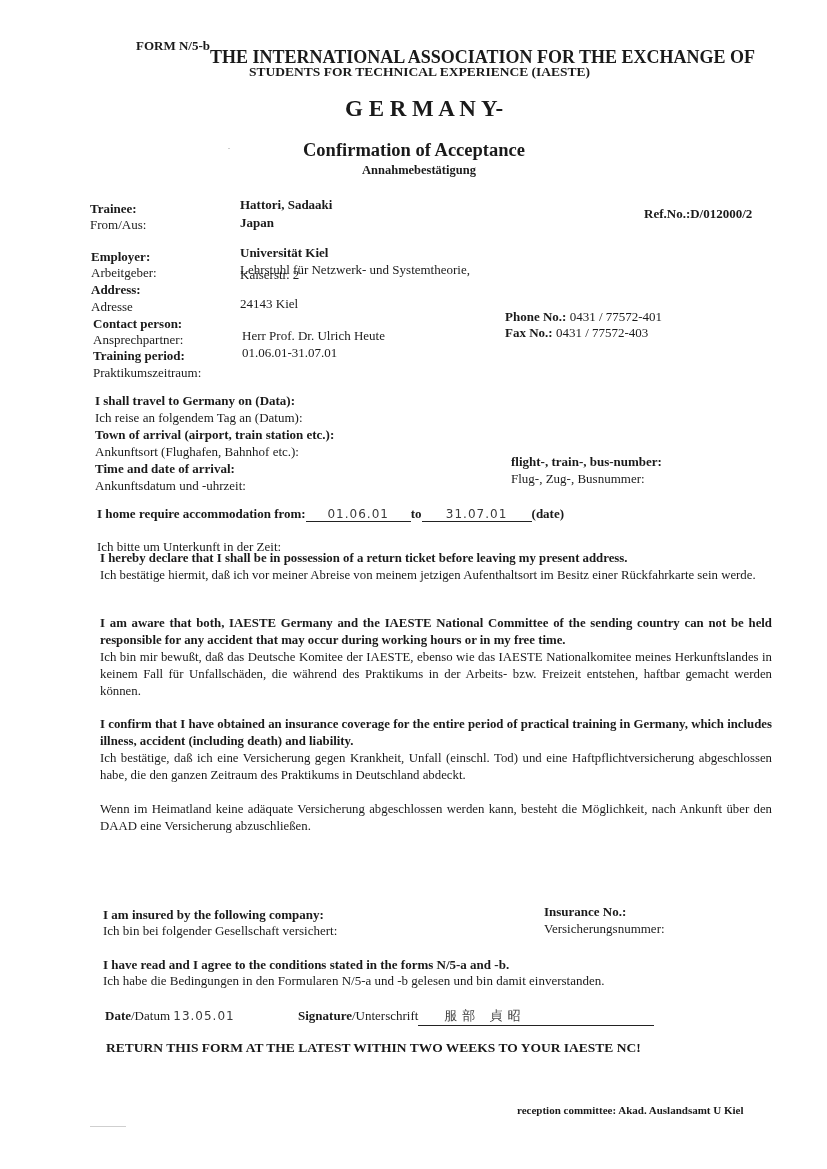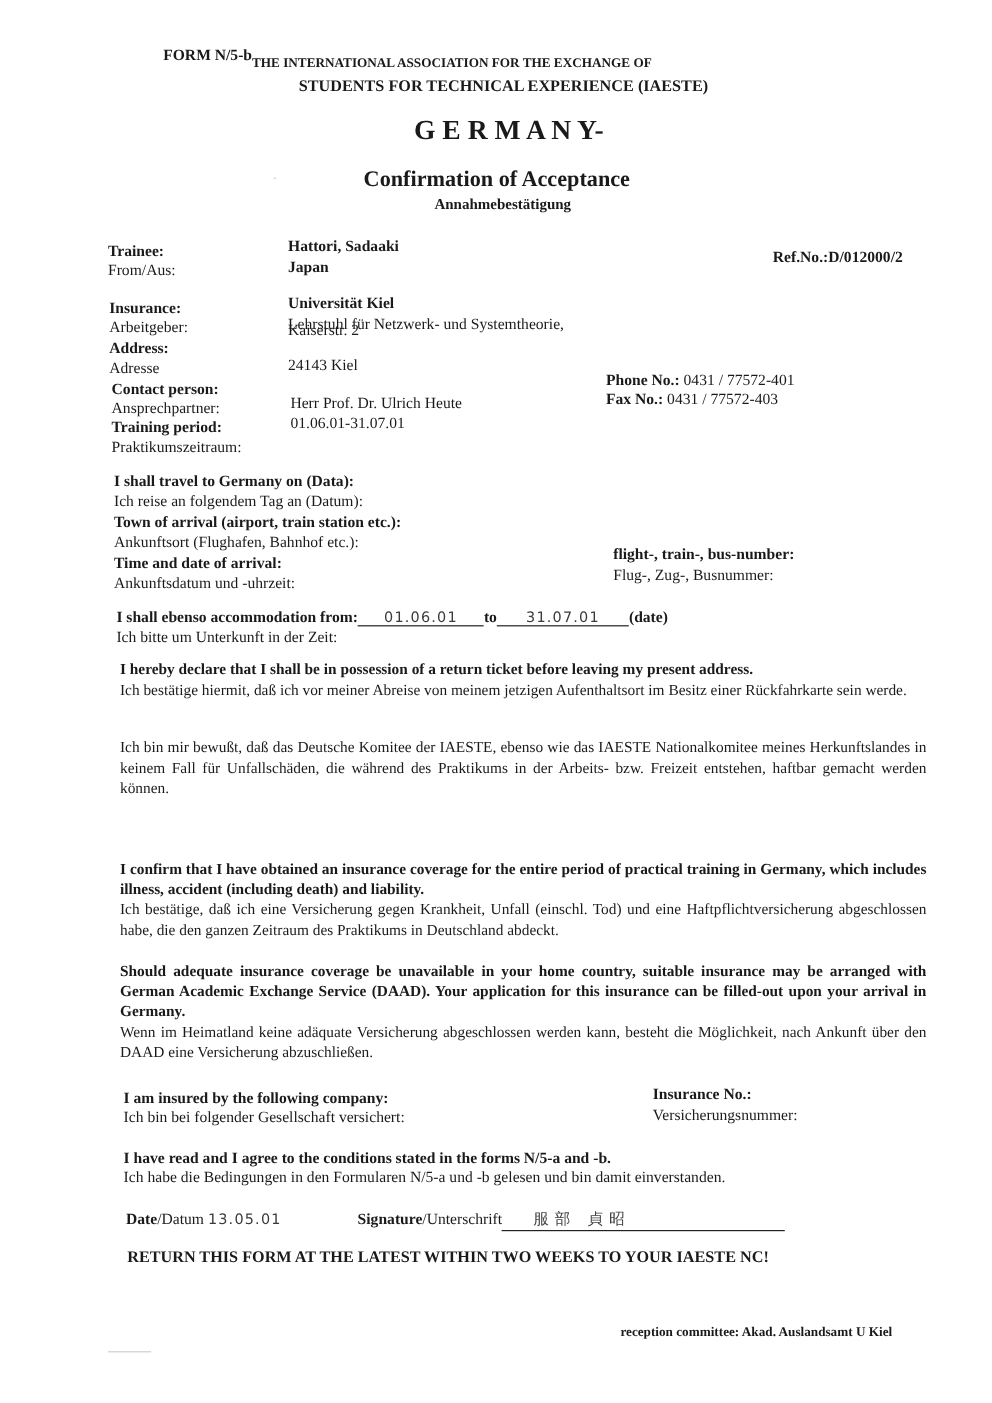--- a/index.html
+++ b/index.html
@@ -17,34 +17,34 @@
     .para { position: absolute; left: 100px; width: 672px; font-size: 12.8px; line-height: 17px; text-align: justify; }
     .para .en { font-weight: bold; display: block; }
     .para .de { display: block; }
     .uline { display: inline-block; border-bottom: 1px solid #222; text-align: center; }
     .scanmark { position: absolute; height: 1px; background: #cfcfcf; }
   </style>
 </head>
 <body>
 
 <div class="abs b s13" style="left:88px;top:38px;margin-left:48px;">FORM N/5-b</div>
-<div class="abs b" style="left:210px;top:47px;font-size:11px;">THE  INTERNATIONAL ASSOCIATION FOR THE EXCHANGE OF</div>
+<div class="abs b" style="left:210px;top:47px;font-size:18px;">THE  INTERNATIONAL ASSOCIATION FOR THE EXCHANGE OF</div>
 <div class="abs b" style="left:249px;top:64px;font-size:13.5px;">STUDENTS FOR TECHNICAL EXPERIENCE (IAESTE)</div>
 <div class="abs b" style="left:345px;top:96px;font-size:23px;">G E R M A N Y-</div>
 <div class="abs b" style="left:303px;top:140px;font-size:18.5px;">Confirmation  of  Acceptance</div>
 <div class="abs b" style="left:362px;top:163px;font-size:12.5px;">Annahmebestätigung</div>
 <div class="scanmark" style="left:228px;top:148px;width:2px;"></div>
 
 <div class="abs b s13" style="left:90px;top:201px;">Trainee:</div>
 <div class="abs s13" style="left:90px;top:217px;">From/Aus:</div>
 <div class="abs b s13" style="left:240px;top:197px;">Hattori, Sadaaki</div>
 <div class="abs b s13" style="left:240px;top:215px;">Japan</div>
 <div class="abs b s13" style="left:644px;top:206px;font-family:Liberation Serif, serif;">Ref.No.:D/012000/2</div>
 
-<div class="abs b s13" style="left:91px;top:249px;">Insurance:</div>
+<div class="abs b s13" style="left:91px;top:249px;">Employer:</div>
 <div class="abs s13" style="left:91px;top:265px;text-align:right;">Arbeitgeber:</div>
 <div class="abs b s13" style="left:91px;top:282px;">Address:</div>
 <div class="abs s13" style="left:91px;top:299px;">Adresse</div>
 <div class="abs b s13" style="left:93px;top:316px;">Contact person:</div>
 <div class="abs s13" style="left:93px;top:332px;">Ansprechpartner:</div>
 <div class="abs b s13" style="left:93px;top:348px;">Training period:</div>
 <div class="abs s13" style="left:93px;top:365px;">Praktikumszeitraum:</div>
 
 <div class="abs b s13" style="left:240px;top:245px;">Universität Kiel</div>
 <div class="abs s13" style="left:240px;top:262px;">Lehrstuhl für Netzwerk- und Systemtheorie,</div>
@@ -63,37 +63,37 @@
 <div class="abs b s13" style="left:95px;top:393px;">I shall travel to Germany on (Data):</div>
 <div class="abs s13" style="left:95px;top:410px;">Ich reise an folgendem Tag an (Datum):</div>
 <div class="abs b s13" style="left:95px;top:427px;">Town of arrival (airport, train station etc.):</div>
 <div class="abs s13" style="left:95px;top:444px;">Ankunftsort (Flughafen, Bahnhof etc.):</div>
 <div class="abs b s13" style="left:95px;top:461px;">Time and date of arrival:</div>
 <div class="abs s13" style="left:95px;top:478px;">Ankunftsdatum und -uhrzeit:</div>
 <div class="abs b s13" style="left:511px;top:454px;">flight-, train-, bus-number:</div>
 <div class="abs s13" style="left:511px;top:471px;">Flug-, Zug-, Busnummer:</div>
 
 <div class="abs s13" style="left:97px;top:506px;">
-  <span class="b">I shall ebenso accommodation from:</span><span class="uline hand" style="width:105px;">01.06.01</span><span class="b">to</span><span class="uline hand" style="width:110px;">31.07.01</span><span class="b">(date)</span>
+  <span class="b">I home require accommodation from:</span><span class="uline hand" style="width:105px;">01.06.01</span><span class="b">to</span><span class="uline hand" style="width:110px;">31.07.01</span><span class="b">(date)</span>
 </div>
-<div class="abs s13" style="left:97px;top:523px;">Ich bitte um Unterkunft in der Zeit:</div>
+<div class="abs s13" style="left:97px;top:539px;">Ich bitte um Unterkunft in der Zeit:</div>
 
 <div class="para" style="top:550px;">
   <span class="en">I  hereby declare that I  shall be in possession of a return ticket before leaving  my present address.</span>
   <span class="de">Ich bestätige hiermit, daß ich vor meiner Abreise von meinem jetzigen Aufenthaltsort im Besitz einer Rückfahrkarte sein werde.</span>
 </div>
 <div class="para" style="top:615px;">
+  <span class="en">I am aware that both, IAESTE Germany and the IAESTE National Committee of the sending country can not be held responsible for any accident that may occur during working hours or in my free time.</span>
   <span class="de">Ich bin mir bewußt, daß das Deutsche Komitee der IAESTE, ebenso wie das IAESTE Nationalkomitee meines Herkunftslandes in keinem Fall für Unfallschäden, die während des Praktikums in der Arbeits- bzw. Freizeit entstehen, haftbar gemacht werden können.</span>
 </div>
 <div class="para" style="top:716px;">
   <span class="en">I confirm that I have obtained an insurance coverage for the entire period of practical training in Germany, which includes illness, accident (including death) and liability.</span>
   <span class="de">Ich bestätige, daß ich eine Versicherung gegen Krankheit, Unfall (einschl. Tod) und eine Haftpflichtversicherung abgeschlossen habe, die den ganzen Zeitraum des Praktikums in Deutschland abdeckt.</span>
 </div>
 <div class="para" style="top:801px;">
-  <span class="en">Should adequate insurance coverage be unavailable in your home country, suitable insurance may be arranged with German Academic Exchange Service (DAAD). Your application for this insurance can be filled-out upon your arrival in Germany.</span>
   <span class="de">Wenn im Heimatland keine adäquate Versicherung abgeschlossen werden kann, besteht die Möglichkeit, nach Ankunft über den DAAD eine Versicherung abzuschließen.</span>
 </div>
 
 <div class="abs b s13" style="left:103px;top:907px;">I am insured by the following company:</div>
 <div class="abs s13" style="left:103px;top:923px;">Ich bin bei folgender Gesellschaft versichert:</div>
 <div class="abs b s13" style="left:544px;top:904px;">Insurance No.:</div>
 <div class="abs s13" style="left:544px;top:921px;">Versicherungsnummer:</div>
 
 <div class="abs b s13" style="left:103px;top:957px;">I have read and I agree to the conditions stated in the forms N/5-a and -b.</div>
 <div class="abs s13" style="left:103px;top:973px;">Ich habe die Bedingungen in den Formularen N/5-a und -b gelesen und bin damit einverstanden.</div>

